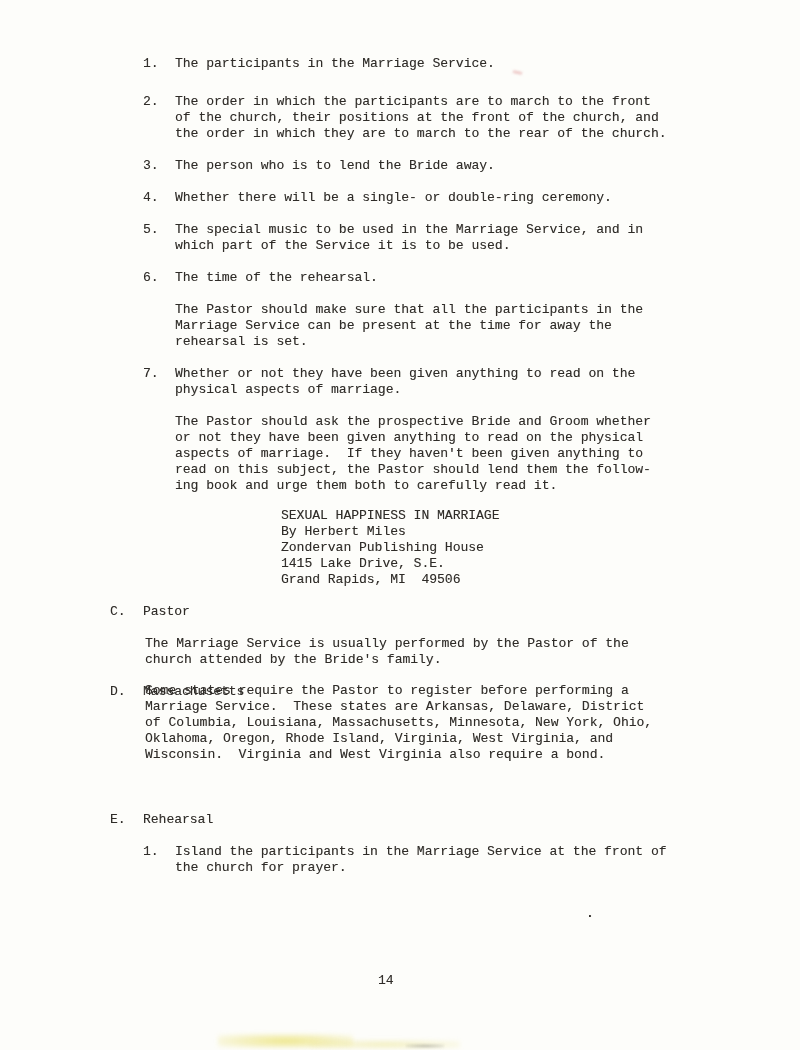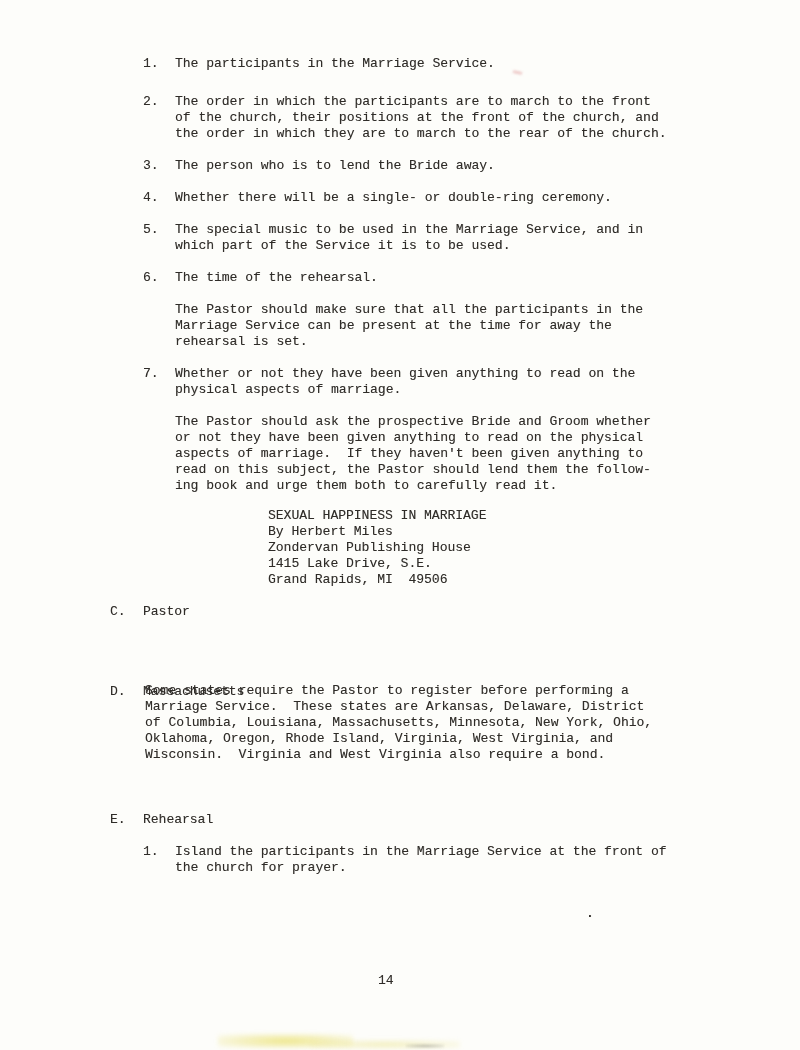--- a/index.html
+++ b/index.html
@@ -28,21 +28,21 @@
   .num-item { left: 143px; display: flex; }
   .num-item .marker { flex: 0 0 32px; }
 
   
   .section-head { left: 110px; display: flex; }
   .section-head .marker { flex: 0 0 33px; }
 
   
   .para-under-item { left: 175px; }
   .para-under-section { left: 145px; }
-  .book-block { left: 268px; }
+  .book-block { left: 281px; }
 
   
   .sub-step { left: 143px; display: flex; }
   .sub-step .marker { flex: 0 0 32px; }
 
   .page-number { left: 378px; top: 949px; margin-top: 24px; }
   .stray-dot { left: 586px; top: 906px; font-weight: bold; }
 
   
   .smudge-yellow-1 {
@@ -124,20 +124,22 @@
   <div class="block book-block lines txt" style="top:508px">SEXUAL HAPPINESS IN MARRIAGE
 By Herbert Miles
 Zondervan Publishing House
 1415 Lake Drive, S.E.
 Grand Rapids, MI  49506</div>
 
   <div class="block section-head txt" style="top:604px">
     <span class="marker">C.</span>
     <span>Pastor</span>
   </div>
+  <div class="block para-under-section lines txt" style="top:636px">The Marriage Service is usually performed by the Pastor of the
+church attended by the Bride's family.</div>
 
   <div class="block section-head txt" style="top:684px">
     <span class="marker">D.</span>
     <span>Massachusetts</span>
   </div>
   <div class="block para-under-section lines txt" style="top:683px">Some states require the Pastor to register before performing a
 Marriage Service.  These states are Arkansas, Delaware, District
 of Columbia, Louisiana, Massachusetts, Minnesota, New York, Ohio,
 Oklahoma, Oregon, Rhode Island, Virginia, West Virginia, and
 Wisconsin.  Virginia and West Virginia also require a bond.</div>

